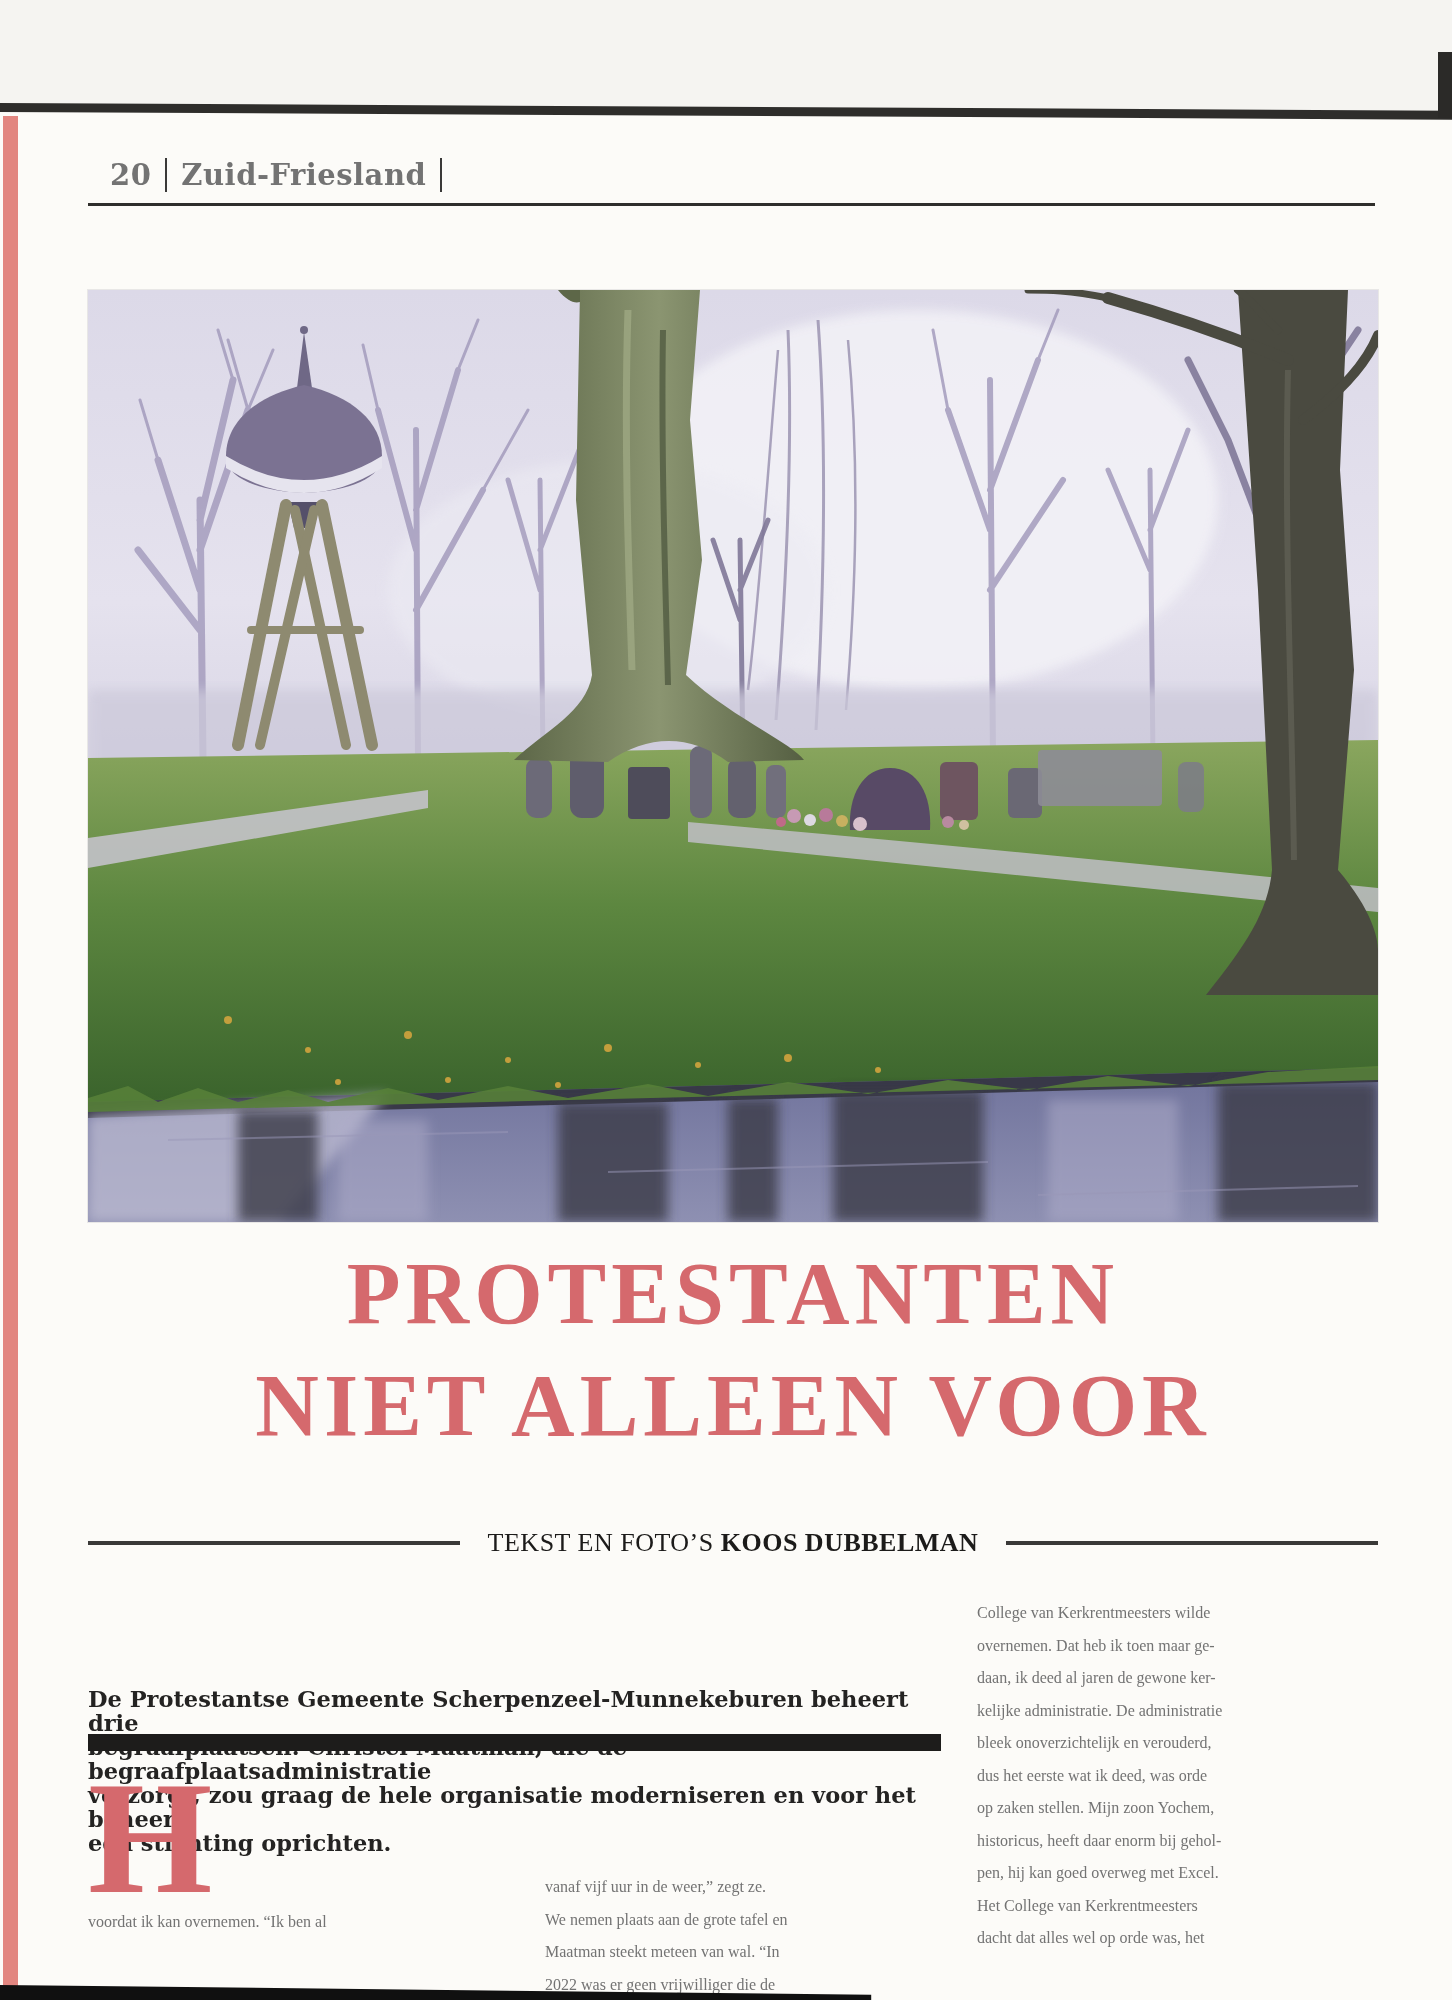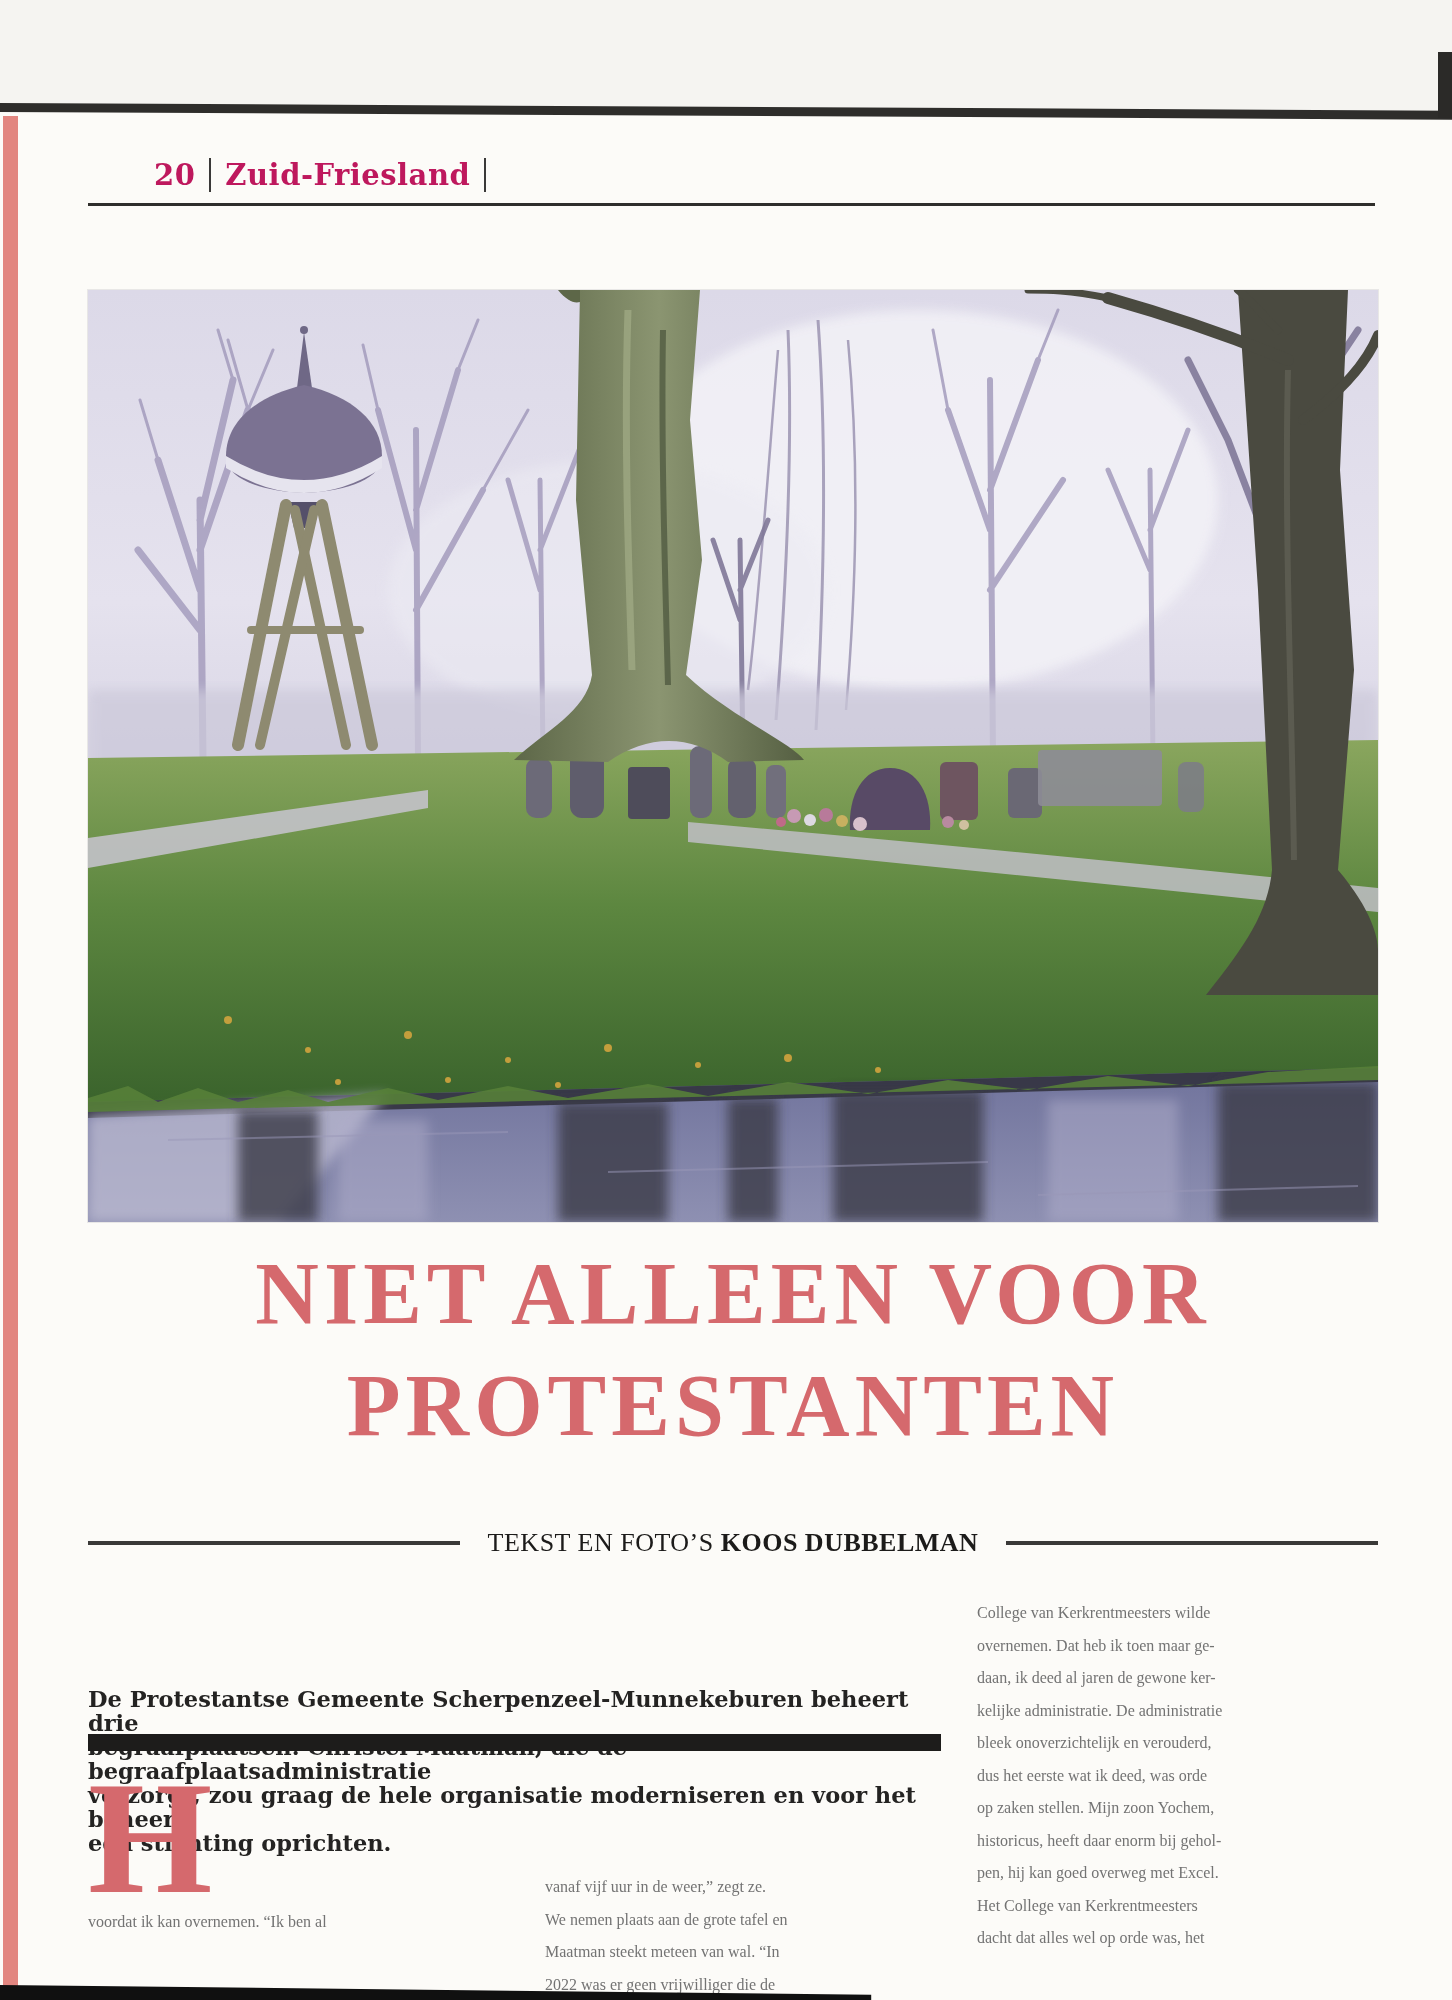--- a/index.html
+++ b/index.html
@@ -9,22 +9,22 @@
   .page-surface{position:absolute;left:0;top:112px;width:1452px;height:1888px;background:#fcfbf8;}
   .page-edge-line{position:absolute;left:-6px;top:103px;width:1470px;height:9px;background:#2e2d2b;
        transform:rotate(0.30deg);transform-origin:left center;}
   .corner-dark{position:absolute;right:0;top:52px;width:14px;height:66px;background:#2b2a28;}
   .red-strip{position:absolute;left:3px;top:116px;width:15px;height:1874px;}
   .bottom-scan-bar{position:absolute;left:0;top:1985px;width:1452px;height:15px;background:#101010;
        clip-path:polygon(0 0,60% 65%,60% 100%,0 100%);}
 
   
   .page-header{position:absolute;left:110px;top:158px;display:flex;align-items:flex-end;gap:14px;
-       font-family:"DejaVu Serif",serif;font-weight:bold;color:#be185d;font-size:29px;
-       letter-spacing:0.5px;margin-left:44px;}
+       font-family:"DejaVu Serif",serif;font-weight:bold;color:#737373;font-size:29px;
+       letter-spacing:0.5px;}
   .hdr-div{display:inline-block;width:2px;height:34px;background:#3a3938;align-self:center;}
   .header-rule{position:absolute;left:88px;top:203px;width:1287px;height:3px;background:#2f2e2c;}
 
   
   .photo{position:absolute;left:88px;top:290px;width:1290px;height:932px;overflow:hidden;
        box-shadow:0 0 0 1px rgba(120,120,130,.15);}
   .photo svg{display:block;}
 
   
   .headline{position:absolute;left:88px;top:1238px;width:1290px;text-align:center;
@@ -229,22 +229,22 @@
       <line x1="950" y1="905" x2="1270" y2="896"></line>
     </g>
 
     <g fill="#567f38">
       <path d="M0,808 L40,796 L70,812 L110,798 L150,812 L200,800 L240,812 L300,798 L350,810 L420,796 L480,808 L560,794 L620,806 L700,792 L780,804 L860,790 L940,800 L1020,786 L1100,796 L1180,782 L1290,776 L1290,790 L0,822 Z" opacity="0.9"></path>
     </g>
   </svg>
 </div>
 
 <div class="headline" style="color: rgb(213, 105, 109);">
+  <div class="hl-line">PROTESTANTEN</div>
   <div class="hl-line">NIET ALLEEN VOOR</div>
-  <div class="hl-line">PROTESTANTEN</div>
 </div>
 
 <div class="byline">
   <span class="rule"></span>
   <span>
     <span>TEKST EN FOTO’S</span>
     <span class="author">KOOS DUBBELMAN</span>
   </span>
   <span class="rule"></span>
 </div>

